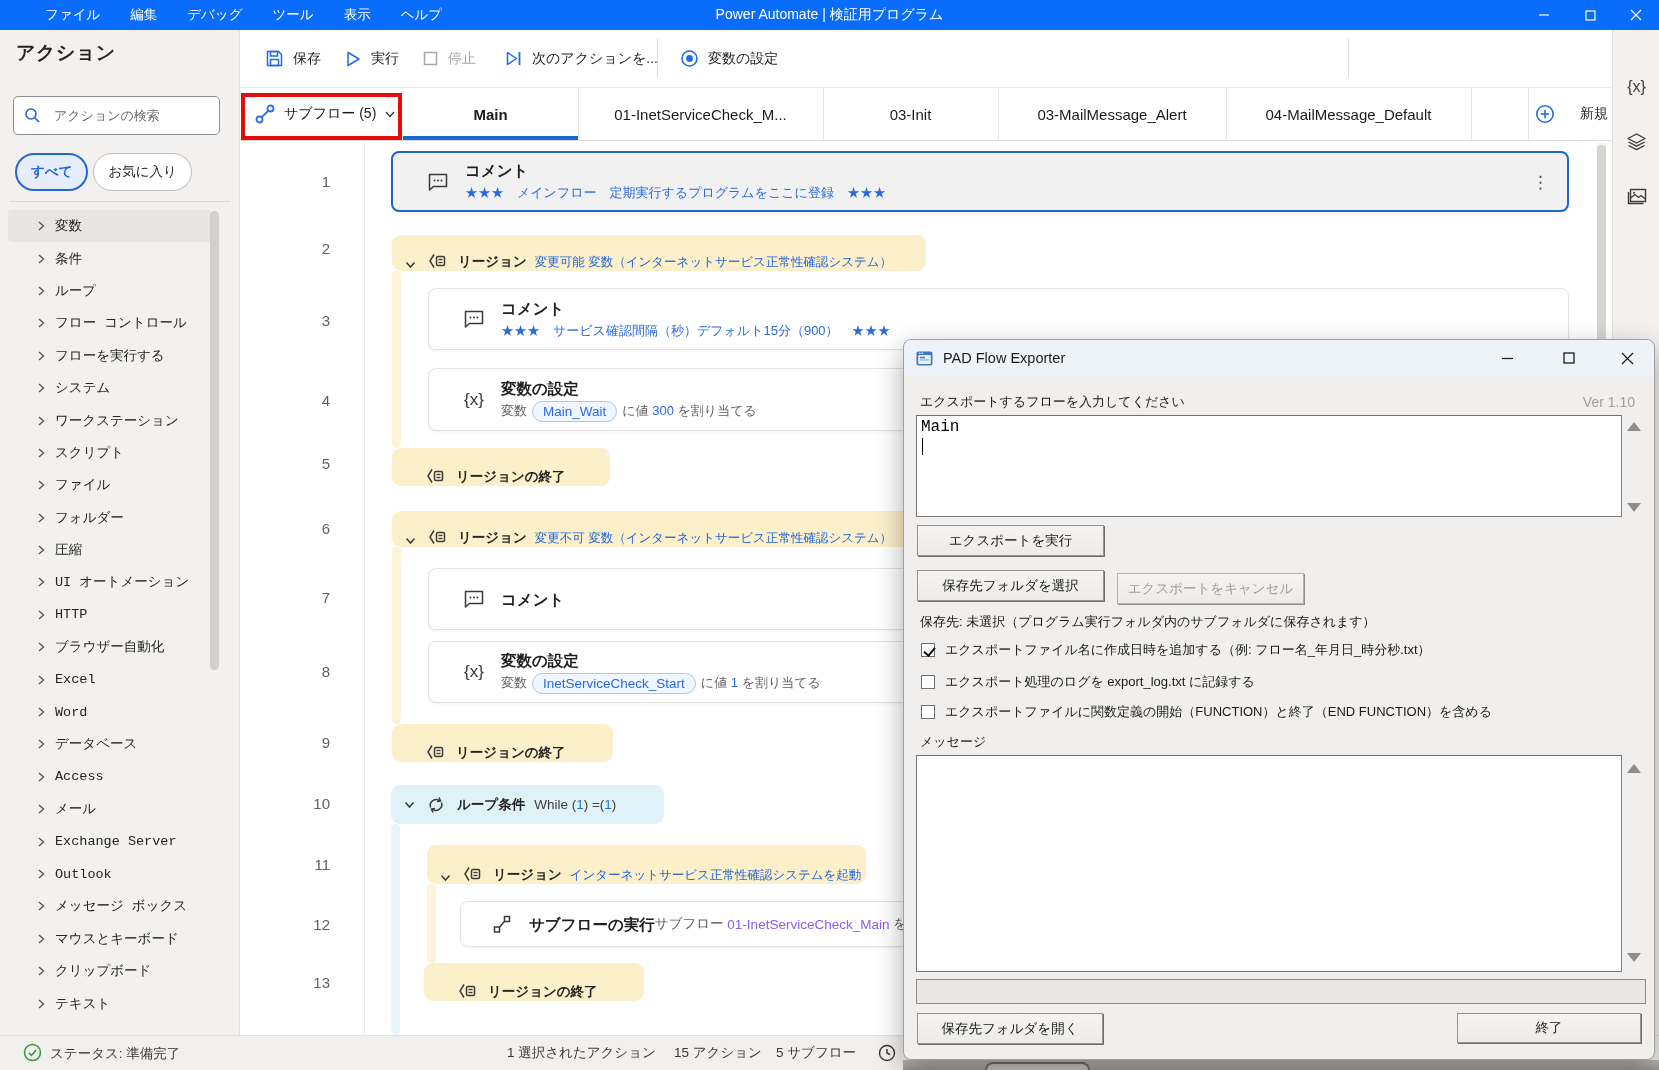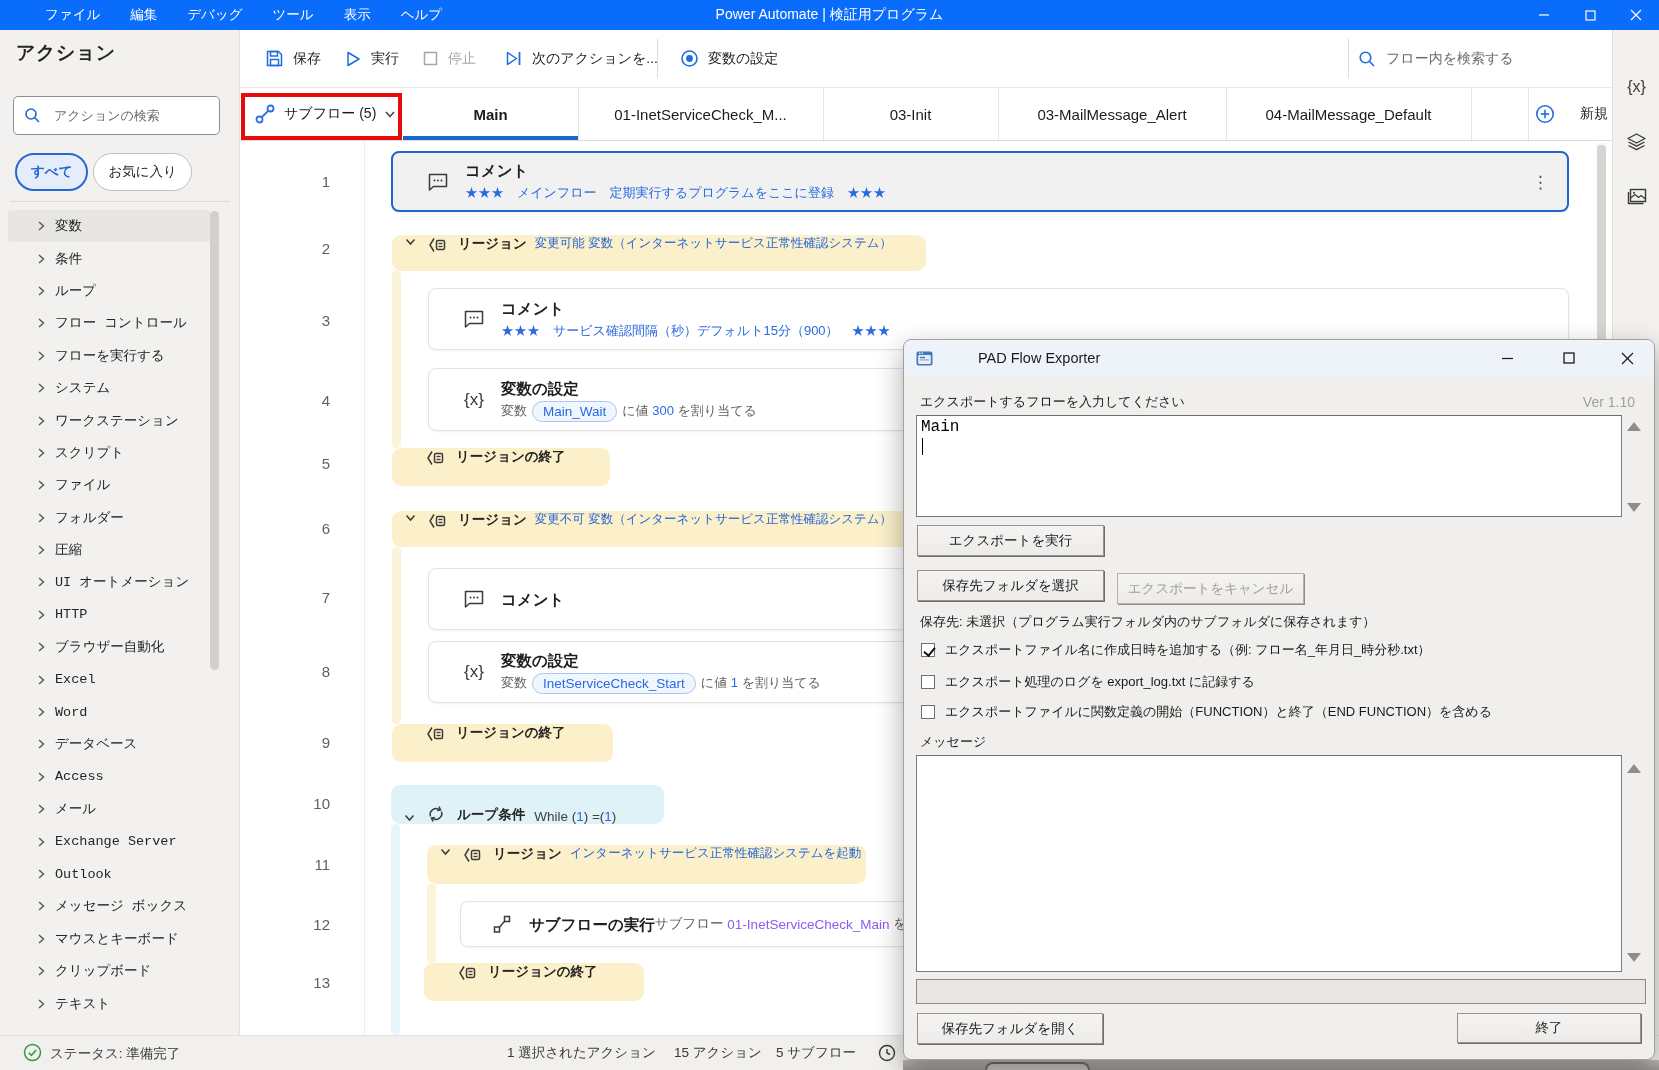--- a/index.html
+++ b/index.html
@@ -87,23 +87,23 @@
   .sub-blue { color:#2a6ae0; }
   .sub-gray { color:#605e5c; }
   .var-pill { display:inline-block; border:1px solid #a9c6ef; background:#f0f6fe; color:#2a6ae0;
               border-radius:12px; padding:0 10px; line-height:19px; font-size:13.5px; margin:0 5px; vertical-align:-1px; }
   .val-blue { color:#2a6ae0; }
   .kebab { position:absolute; right:18px; top:50%; transform:translateY(-50%); color:#4f4e4c; font-size:17px; }
   .inline-card { gap:0; font-size:13.5px; white-space:nowrap; }
   .inline-card .card-title { margin-left:14px; }
   .link-blue { color:#8b5cf6; }
 
-  .region-bar { position:absolute; background:#fbf0ca; border-radius:9px; display:flex; align-items:flex-start;
+  .region-bar { position:absolute; background:#fbf0ca; border-radius:9px; display:flex; align-items:flex-end;
                 font-size:13.5px; white-space:nowrap; }
-  .loop-bar { position:absolute; background:#def2f8; border-radius:9px; display:flex; align-items:flex-end;
+  .loop-bar { position:absolute; background:#def2f8; border-radius:9px; display:flex; align-items:center;
               font-size:13.5px; white-space:nowrap; }
   .bar-chev { margin-left:12px; color:#3c3b39; display:flex; }
   .bar-icon { margin-left:10px; color:#3c3b39; display:flex; }
   .bar-label { font-weight:700; color:#252423; margin-left:11px; font-size:13.5px; }
   .bar-text { color:#2667d9; margin-left:8px; font-size:12.5px; }
   .end-bar .bar-icon { margin-left:33px; }
   .loop-expr { color:#3f3e3c; margin-left:9px; }
   .guide { position:absolute; border-radius:4px; }
   .guide.yellow { background:#fcf4d8; }
   .guide.cyan { background:#e7f6fa; }
@@ -111,21 +111,21 @@
   
   .statusbar { position:absolute; left:0; top:1035px; width:1659px; height:35px; background:#f1f0ee;
                border-top:1px solid #e4e2e0; font-size:13.5px; color:#3a3938; }
   .status-item { position:absolute; top:50%; transform:translateY(-50%); white-space:nowrap; }
 
   
   .dialog { position:absolute; left:903px; top:339px; width:752px; height:721px; background:#f0efed;
             border:1px solid #a2a09e; border-radius:8px; box-shadow:0 10px 28px rgba(0,0,0,.33); z-index:10;
             font-size:13px; color:#1a1a1a; }
   .dlg-titlebar { position:absolute; left:0; top:0; width:100%; height:36px; background:#eef2f9;
-                  border-radius:8px 8px 0 0; display:flex; align-items:center;gap:35px; }
+                  border-radius:8px 8px 0 0; display:flex; align-items:center; }
   .dlg-icon { margin-left:12px; }
   .dlg-title { margin-left:10px; font-size:14.5px; color:#1b1b1b; }
   .dlg-cap { position:absolute; top:0; height:36px; width:46px; display:flex; align-items:center; justify-content:center; color:#1b1b1b; }
   .dlg-label { position:absolute; font-size:13px; color:#1a1a1a; white-space:nowrap; }
   .dlg-ver { position:absolute; right:19px; top:54px; color:#a1a09e; font-size:14px; }
   .dlg-textbox { position:absolute; background:#fff; border:1px solid #7b7a78; border-top-color:#6e6d6b; }
   .dlg-textbox .txt { font-family:"Liberation Mono", monospace; font-size:16px; line-height:19px; padding:2px 4px; color:#000; }
   .caret { position:absolute; left:5px; top:22px; width:1px; height:17px; background:#000; }
   .scroll-arrow { position:absolute; width:0; height:0; border-left:7px solid transparent; border-right:7px solid transparent; }
   .scroll-arrow.up { border-bottom:9px solid #8e8d8b; }
@@ -426,27 +426,20 @@
   </div>
   <div class="tb-sep" style="left:417px"></div>
   <div class="tool-item" style="left:440px">
     <svg width="19" height="19" viewBox="0 0 19 19">
         <circle cx="9.5" cy="9.5" r="7.5" fill="none" stroke="#1f6ce0" stroke-width="1.6"></circle>
         <circle cx="9.5" cy="9.5" r="3.4" fill="#1f6ce0"></circle>
       </svg>
     <span>変数の設定</span>
   </div>
   <div class="tb-sep" style="left:1108px"></div>
-  <div class="flow-search">
-    <svg width="18" height="18" viewBox="0 0 18 18">
-        <circle cx="7.5" cy="7.5" r="5.3" fill="none" stroke="#1f6ce0" stroke-width="1.6"></circle>
-        <line x1="11.5" y1="11.5" x2="16" y2="16" stroke="#1f6ce0" stroke-width="1.6"></line>
-      </svg>
-    <span class="ph">フロー内を検索する</span>
-  </div>
 </div>
 
 <div class="tabbar">
   <div class="subflow-btn">
     <svg width="22" height="22" viewBox="0 0 22 22">
         <circle cx="5.5" cy="16.5" r="3" fill="none" stroke="#2b6fe4" stroke-width="1.8"></circle>
         <circle cx="16.5" cy="5.5" r="3" fill="none" stroke="#2b6fe4" stroke-width="1.8"></circle>
         <path d="M7.8 14.2 C10 12, 12 10, 14.2 7.8" fill="none" stroke="#2b6fe4" stroke-width="1.8"></path>
       </svg>
     <span>サブフロー (5)</span>

